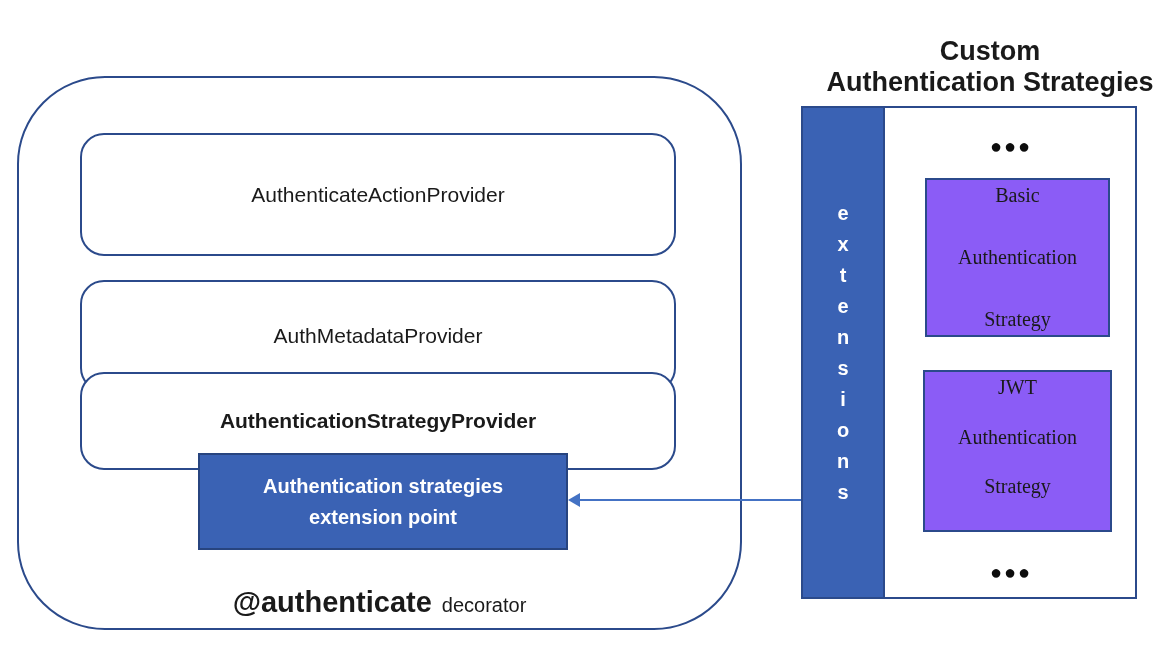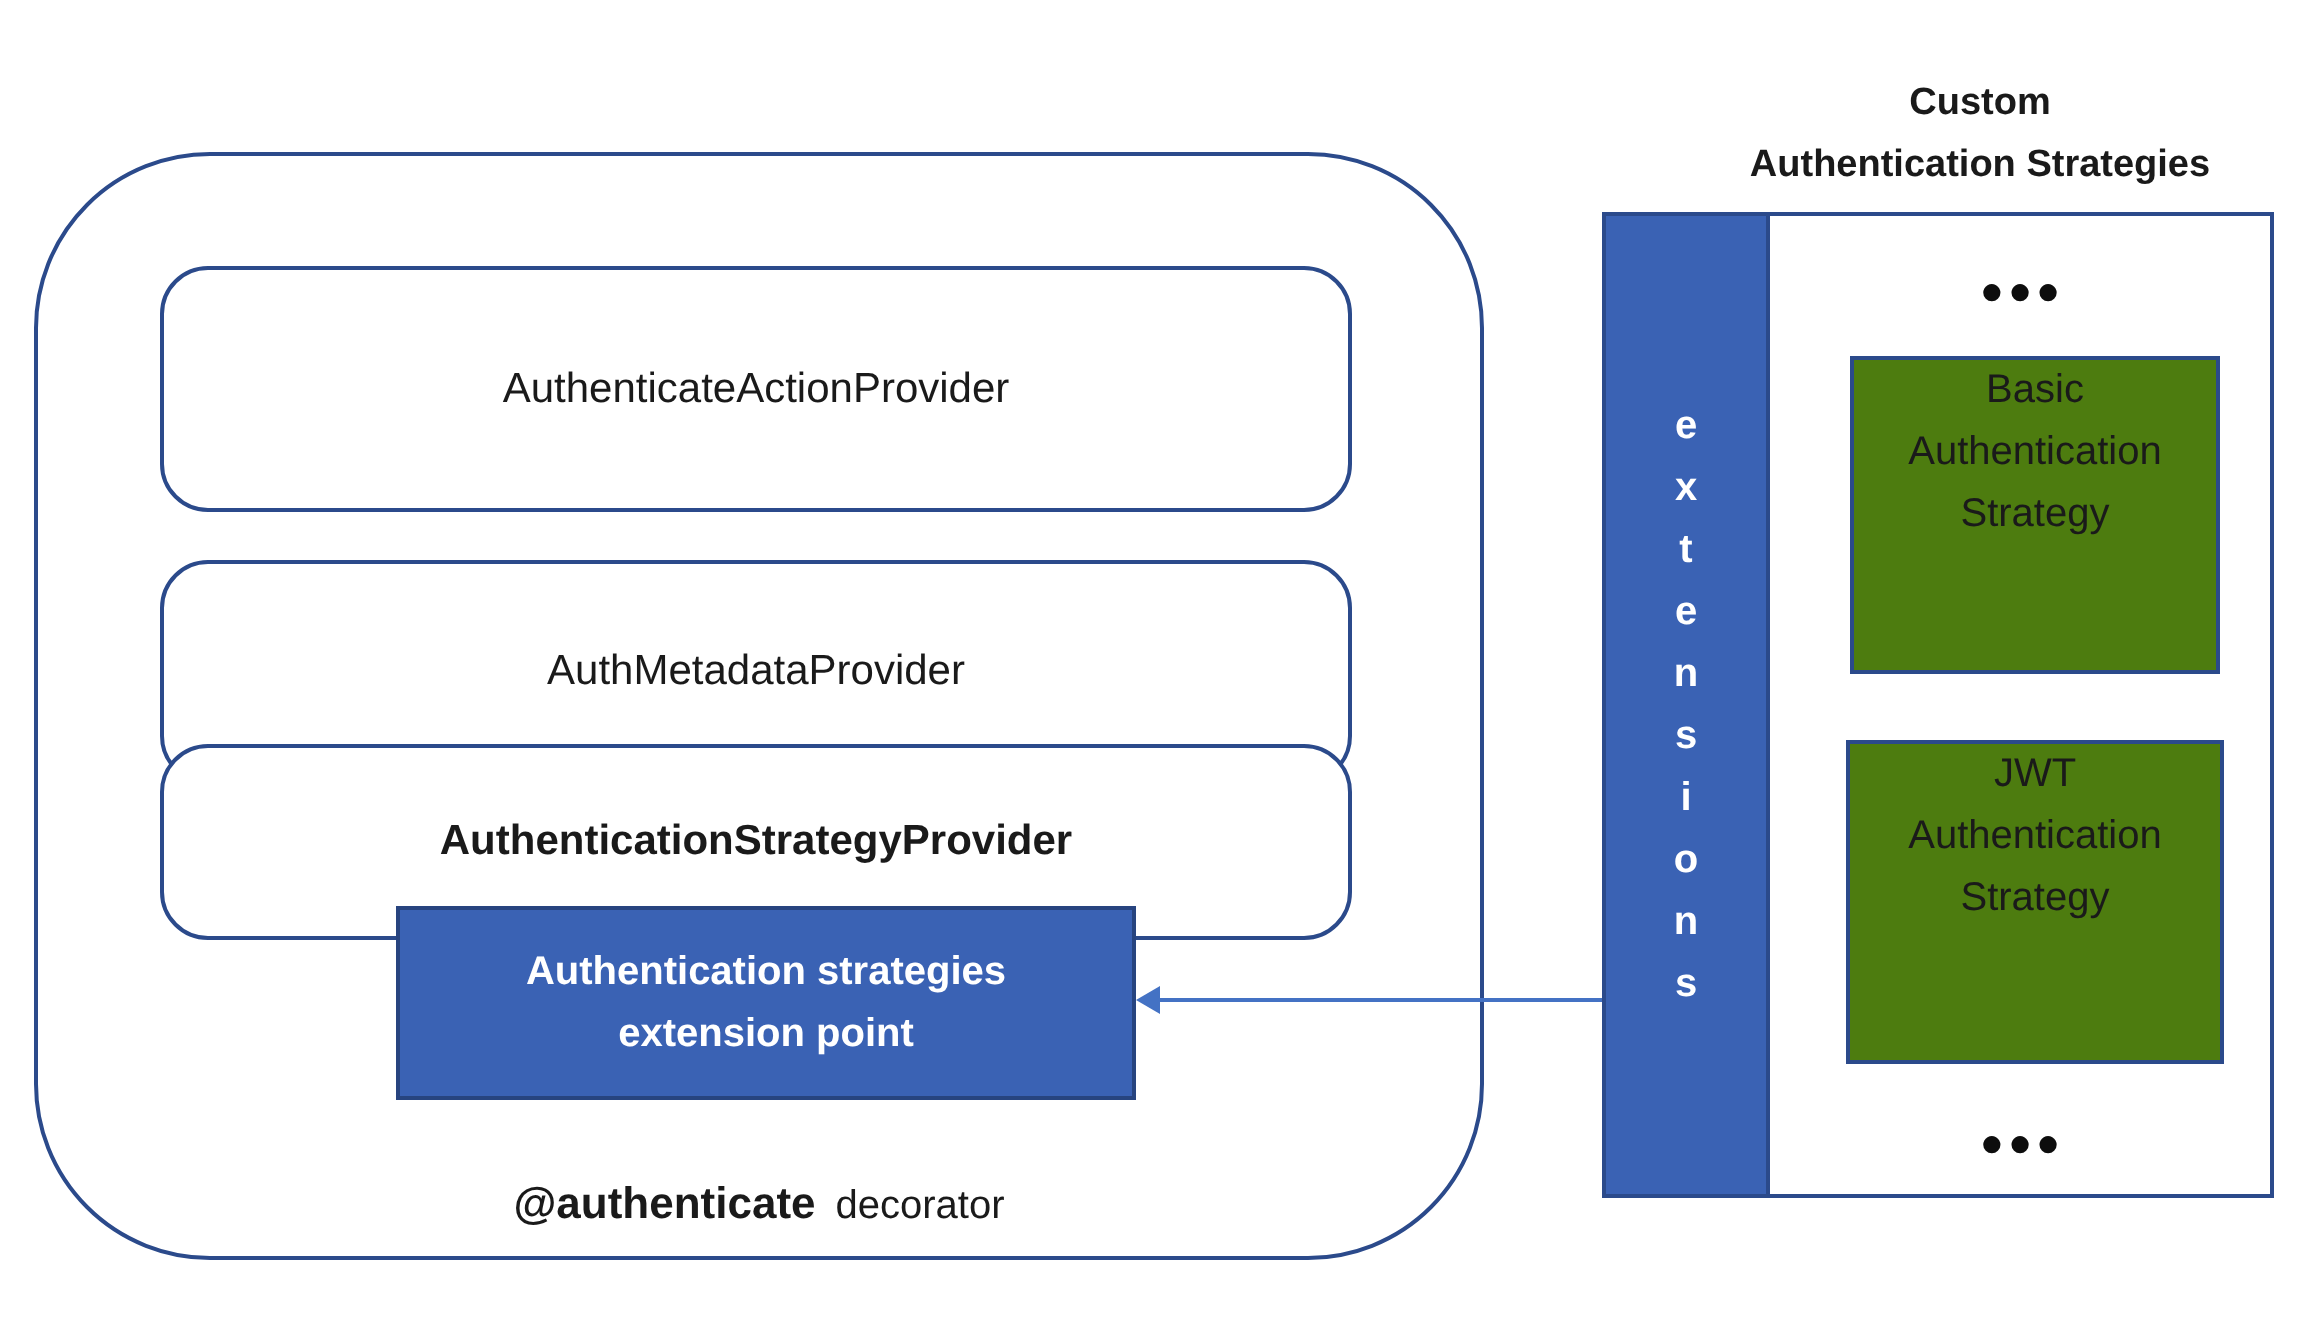--- a/index.html
+++ b/index.html
@@ -55,21 +55,21 @@
     z-index: 3;
   }
   .decorator {
     left: 17px; top: 589px; width: 725px;
     text-align: center;
     font-size: 20px;
     line-height: 26px;
   }
   .decorator .bold-part {
     font-weight: bold;
-    font-size: 22px;
+    font-size: 29px;
     margin-right: 10px;
     margin-top: 39px;
   }
 
   
   .arrow-line {
     left: 579px; top: 499px; width: 222px; height: 2px;
     background: #4472c4;
     z-index: 4;
   }
@@ -78,21 +78,21 @@
     border-top: 7px solid transparent;
     border-bottom: 7px solid transparent;
     border-right: 12px solid #4472c4;
     z-index: 4;
   }
 
   
   .right-title {
     left: 820px; top: 36px; width: 340px;
     text-align: center;
-    font-size: 19px; font-weight: bold;
+    font-size: 27px; font-weight: bold;
     line-height: 31px;
     white-space: nowrap;
   }
   .r-container {
     left: 801px; top: 106px; width: 336px; height: 493px;
     border: 2px solid #2b4a8b;
     background: #ffffff;
   }
   .blue-bar {
     left: 801px; top: 106px; width: 84px; height: 493px;
@@ -113,26 +113,27 @@
     left: 885px; width: 252px;
     text-align: center;
     font-size: 20px; font-weight: bold;
     letter-spacing: 2px;
     color: #0d0d0d;
   }
   .dots-top { top: 135px; }
   .dots-bottom { top: 561px; }
   .strategy-box {
     border: 2px solid #2b4a8b;
-    background: #4d7c0f;
+    background: #8b5cf6;
     display: flex; flex-direction: column;
-    align-items: center; justify-content: flex-start;
+    align-items: center; justify-content: space-between;
     text-align: center;
     font-size: 20px;
     line-height: 31px;
+    font-family: Liberation Serif, serif;
   }
   .basic { left: 925px; top: 178px; width: 185px; height: 159px; }
   .jwt   { left: 923px; top: 370px; width: 189px; height: 162px; padding-bottom: 28px; }
 </style>
 </head>
 <body>
 
 <div class="page">
 
 

